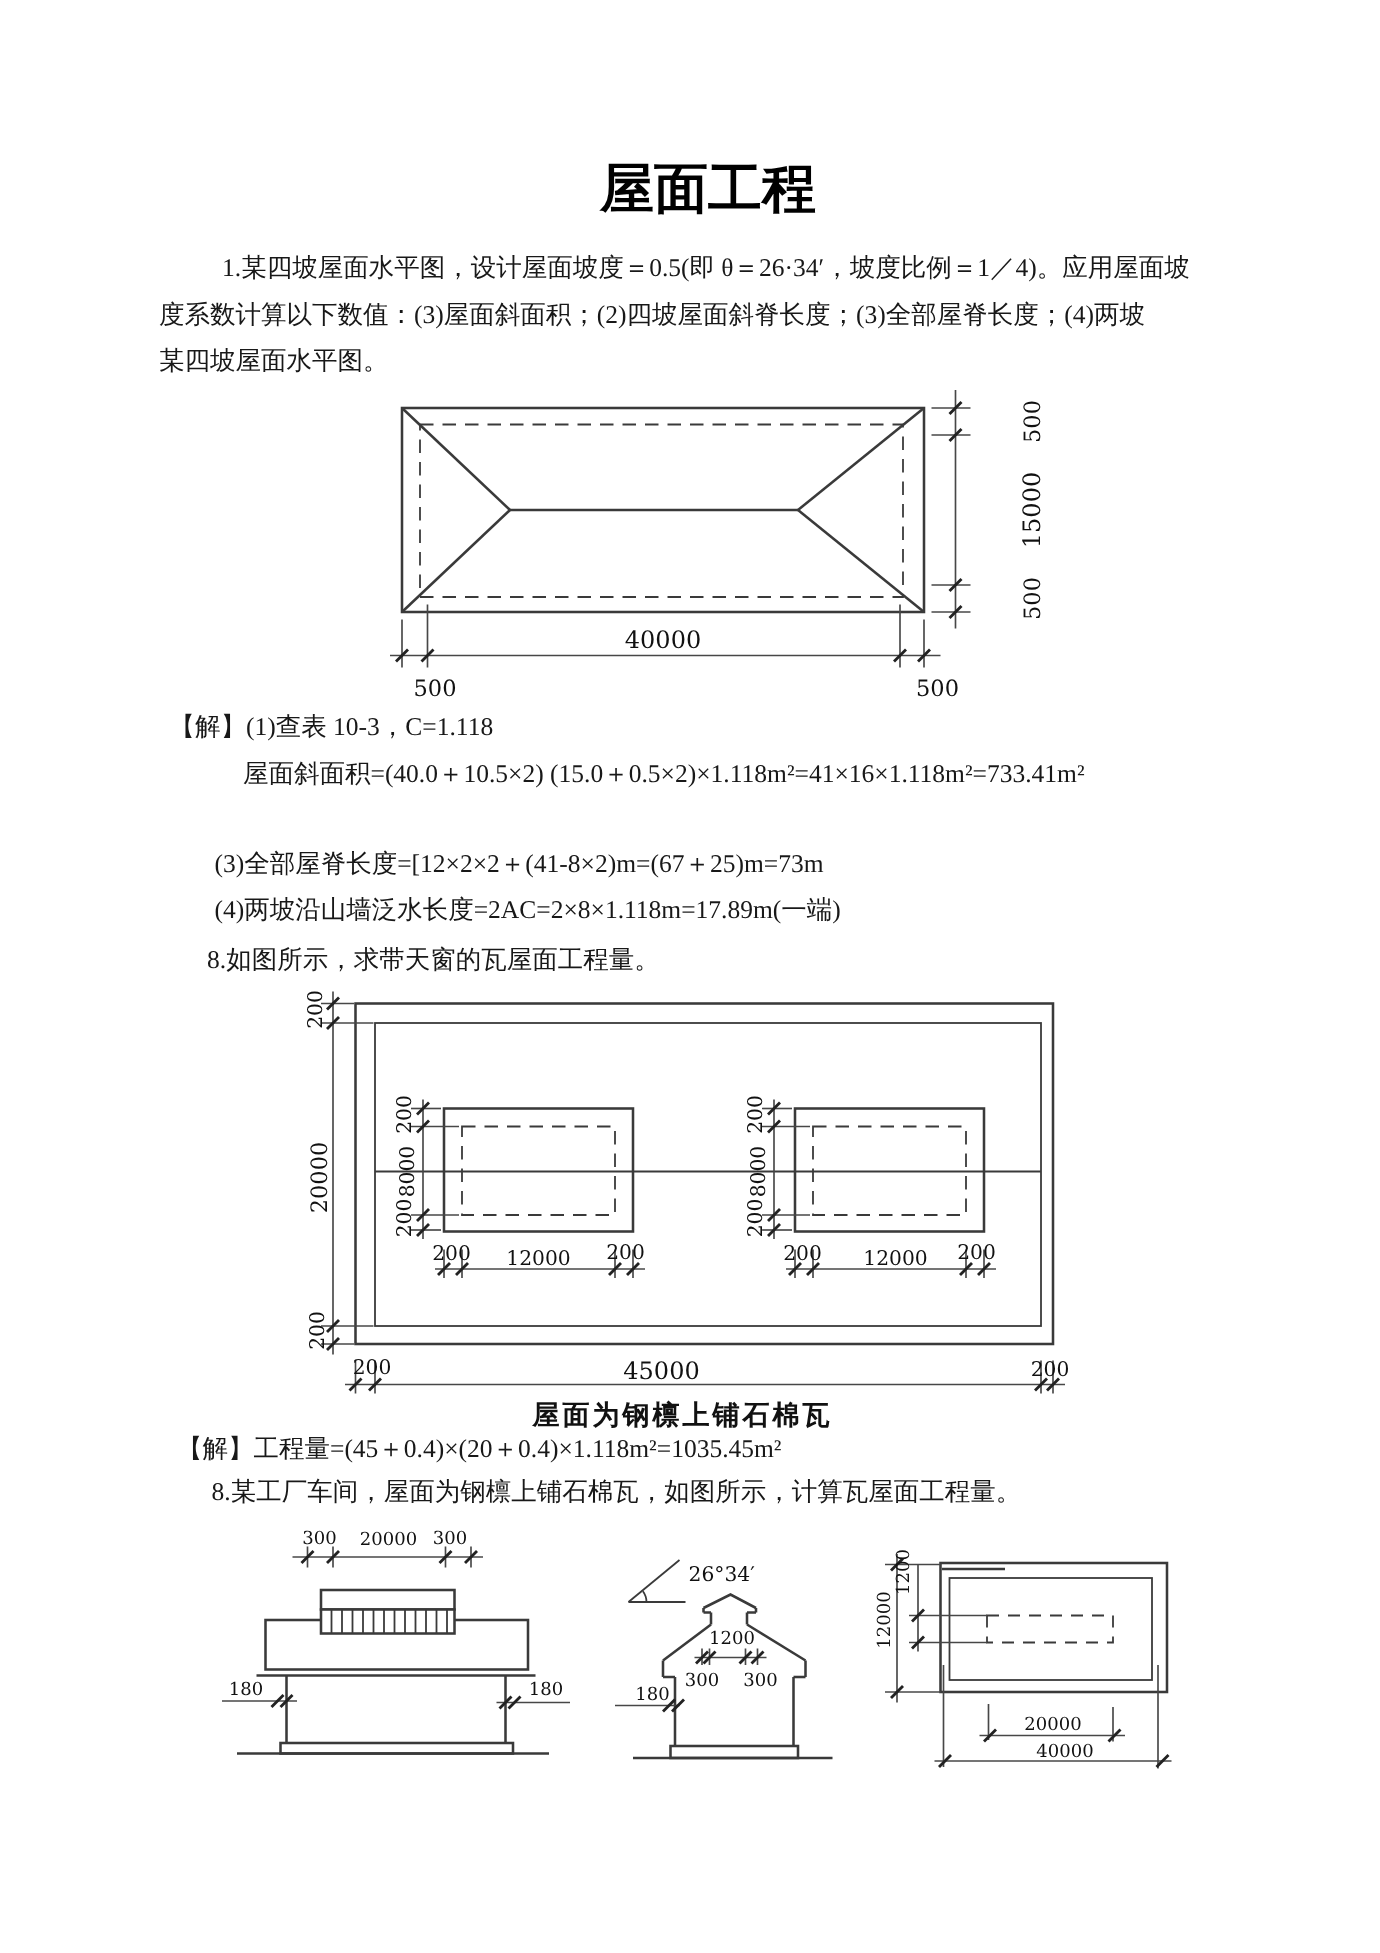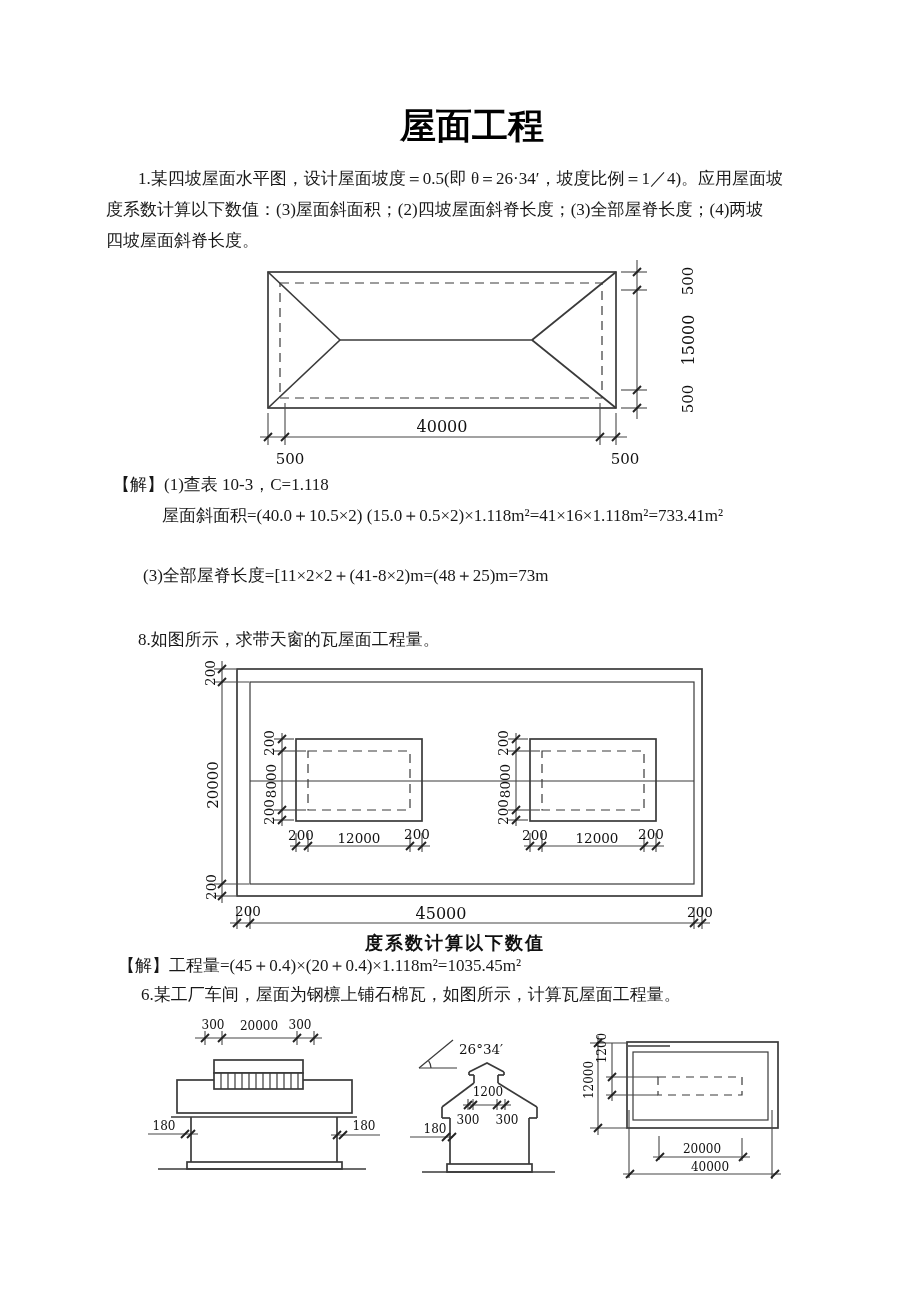--- a/index.html
+++ b/index.html
@@ -22,23 +22,23 @@
   text.t{fill:#111;font-family:"DejaVu Serif","Liberation Serif",serif;}
   .f16{font-size:16px;} .f15{font-size:15px;} .f13{font-size:13.5px;} .f12{font-size:12px;}
 </style>
 </head>
 <body>
 
 <div class="page">
 
   <div class="title">屋面工程</div>
 
-  <div class="tl" style="left:138px;top:168px">1.某四坡屋面水平图，设计屋面坡度＝0.5(即 θ＝26·34′，坡度比例＝1／4)。应用屋面坡</div>
+  <div class="tl" style="left:148px;top:168px">1.某四坡屋面水平图，设计屋面坡度＝0.5(即 θ＝26·34′，坡度比例＝1／4)。应用屋面坡</div>
   <div class="tl" style="left:106px;top:199px">度系数计算以下数值：(3)屋面斜面积；(2)四坡屋面斜脊长度；(3)全部屋脊长度；(4)两坡</div>
-  <div class="tl" style="left:106px;top:230px">四坡屋面斜脊长度。</div>
+  <div class="tl" style="left:106px;top:230px">某四坡屋面水平图。</div>
 
   <svg class="fig" style="left:255px;top:258px" width="455" height="215" viewBox="0 0 455 215">
     <g>
       <rect class="o" x="13" y="14" width="348" height="136"></rect>
       <rect class="thin dash" x="25" y="25" width="322" height="115"></rect>
       <line class="o" x1="85" y1="82" x2="277" y2="82"></line>
       <line class="o" x1="13" y1="14" x2="85" y2="82"></line>
       <line class="o" x1="13" y1="150" x2="85" y2="82"></line>
       <line class="o" x1="361" y1="14" x2="277" y2="82"></line>
       <line class="o" x1="361" y1="150" x2="277" y2="82"></line>
@@ -68,21 +68,22 @@
       <path class="k" d="M341,183l8,-8"></path>
         <path class="k" d="M357,183l8,-8"></path>
       <text class="t f16" x="187" y="174" text-anchor="middle">40000</text>
       <text class="t f15" x="35" y="206" text-anchor="middle">500</text>
       <text class="t f15" x="370" y="206" text-anchor="middle">500</text>
     </g>
   </svg>
 
   <div class="tl" style="left:113px;top:474px">【解】(1)查表 10-3，C=1.118</div>
   <div class="tl" style="left:162px;top:505px">屋面斜面积=(40.0＋10.5×2) (15.0＋0.5×2)×1.118m²=41×16×1.118m²=733.41m²</div>
-  <div class="tl" style="left:143px;top:565px">(3)全部屋脊长度=[11×2×2＋(41-8×2)m=(48＋25)m=73m</div>
+  <div class="tl" style="left:143px;top:565px">(3)全部屋脊长度=[12×2×2＋(41-8×2)m=(67＋25)m=73m</div>
+  <div class="tl" style="left:143px;top:596px">(4)两坡沿山墙泛水长度=2AC=2×8×1.118m=17.89m(一端)</div>
 
   <div class="tl" style="left:138px;top:629px">8.如图所示，求带天窗的瓦屋面工程量。</div>
 
   <svg class="fig" style="left:190px;top:655px" width="525" height="285" viewBox="0 0 525 285">
     <g>
       <rect class="o" x="47" y="14" width="465" height="227"></rect>
       <rect class="thin" x="60" y="27" width="444" height="202"></rect>
       <line class="thin" x1="60" y1="126" x2="504" y2="126"></line>
     </g>
     <g>
@@ -168,24 +169,24 @@
       <path class="k" d="M43,272l8,-8"></path>
         <path class="k" d="M56,272l8,-8"></path>
       <path class="k" d="M500,272l8,-8"></path>
         <path class="k" d="M508,272l8,-8"></path>
       <text class="t f13" x="58" y="261" text-anchor="middle">200</text>
       <text class="t f16" x="251" y="264" text-anchor="middle">45000</text>
       <text class="t f13" x="510" y="262" text-anchor="middle">200</text>
     </g>
   </svg>
 
-  <div class="cap">度系数计算以下数值</div>
+  <div class="cap">屋面为钢檩上铺石棉瓦</div>
 
   <div class="tl" style="left:118px;top:955px">【解】工程量=(45＋0.4)×(20＋0.4)×1.118m²=1035.45m²</div>
-  <div class="tl" style="left:141px;top:984px">6.某工厂车间，屋面为钢檩上铺石棉瓦，如图所示，计算瓦屋面工程量。</div>
+  <div class="tl" style="left:141px;top:984px">8.某工厂车间，屋面为钢檩上铺石棉瓦，如图所示，计算瓦屋面工程量。</div>
 
   <svg class="fig" style="left:135px;top:1012px" width="250" height="165" viewBox="0 0 250 165">
     <g>
       <line class="d" x1="70" y1="19" x2="70" y2="33"></line>
       <line class="d" x1="87" y1="19" x2="87" y2="33"></line>
       <line class="d" x1="162" y1="19" x2="162" y2="33"></line>
       <line class="d" x1="179" y1="19" x2="179" y2="33"></line>
       <line class="d" x1="60" y1="26" x2="187" y2="26"></line>
       <path class="k" d="M66,30l8,-8"></path>
         <path class="k" d="M83,30l8,-8"></path>

